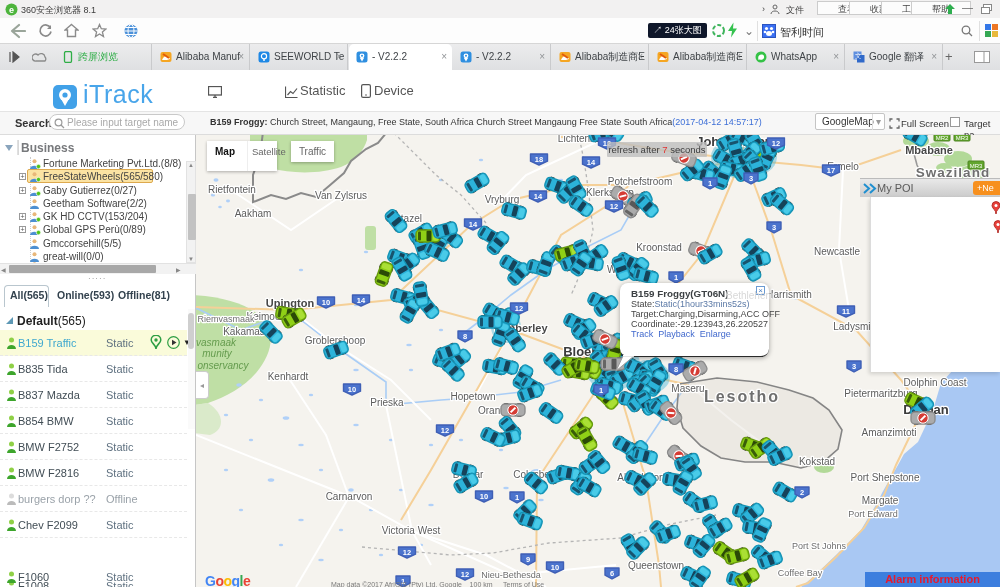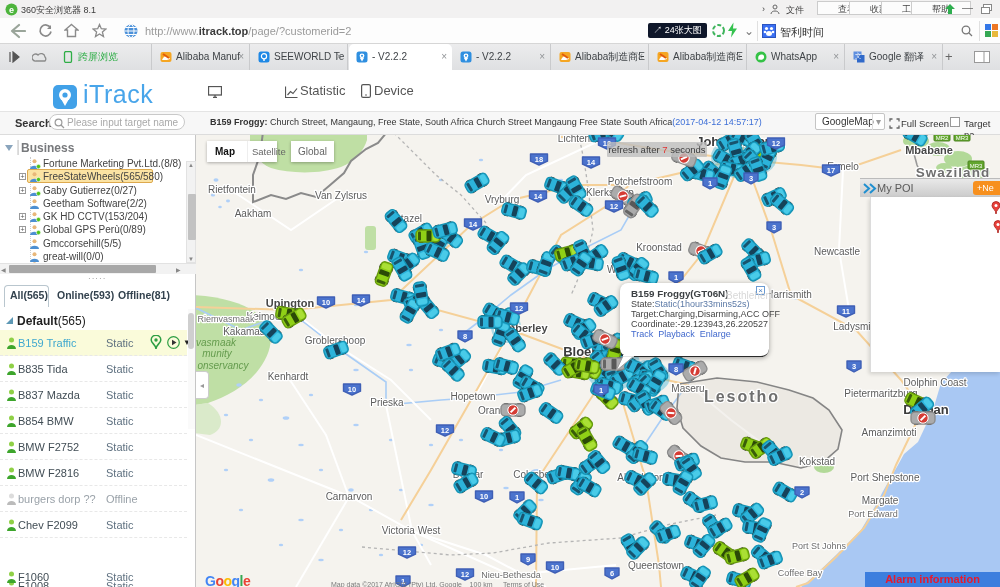--- a/index.html
+++ b/index.html
@@ -97,21 +97,20 @@
         <path d="M7.5,1.5 L14,7 L11.5,7 L11.5,13.5 L3.5,13.5 L3.5,7 L1,7 Z" fill="none" stroke="#8b8b8b" stroke-width="1.4"></path>
       </svg>
   <svg class="abs" style="left:92px;top:5px" width="15" height="15">
         <path d="M7.5,1.5 L9.3,5.7 L13.9,6 L10.4,9 L11.5,13.5 L7.5,11 L3.5,13.5 L4.6,9 L1.1,6 L5.7,5.7 Z" fill="none" stroke="#8b8b8b" stroke-width="1.3"></path>
       </svg>
   <svg class="abs" style="left:124px;top:6px" width="14" height="14">
         <circle cx="7" cy="7" r="6.5" fill="#4a90d9"></circle>
         <ellipse cx="7" cy="7" rx="3" ry="6.5" fill="none" stroke="#fff" stroke-width="1"></ellipse>
         <path d="M0.5,7 L13.5,7 M1.5,3.5 L12.5,3.5 M1.5,10.5 L12.5,10.5" stroke="#fff" stroke-width="1" fill="none"></path>
       </svg>
-  <div id="urltxt">http://www.<b>itrack.top</b>/page/?customerid=2</div>
   <div id="bigpic">↗ 24张大图</div>
   <svg class="abs" style="left:712px;top:6px" width="13" height="13">
         <circle cx="6.5" cy="6.5" r="5.5" fill="none" stroke="#3eb45c" stroke-width="2" stroke-dasharray="4 2"></circle>
       </svg>
   <svg class="abs" style="left:727px;top:4px" width="11" height="16">
         <path d="M6.5,0.5 L1,9 L5,9 L4,15.5 L10,6.5 L6,6.5 Z" fill="#35c24f"></path>
       </svg>
   <div class="abtn" style="left:744px;top:6px;color:#7a7a7a">⌄</div>
   <div id="sbox">
     <svg class="abs" style="left:4px;top:3px" width="14" height="14">
@@ -973,26 +972,26 @@
   <g transform="translate(766,2)">
           <rect x="-8" y="-4" width="16" height="8" rx="1" fill="#62a62e" stroke="#4c8420"></rect>
           <text x="0" y="2.5" text-anchor="middle" font-size="6" fill="#fff">MR3</text>
         </g>
   <g transform="translate(780,30)">
           <rect x="-8" y="-4" width="16" height="8" rx="1" fill="#62a62e" stroke="#4c8420"></rect>
           <text x="0" y="2.5" text-anchor="middle" font-size="6" fill="#fff">MR3</text>
         </g>
 </svg>
 
-<div class="mapbtn" style="left:11px;top:6px;width:70px;height:21px;line-height:21px;font-size:10px">
+<div class="mapbtn" style="left:11px;top:6px;width:70px;height:30px;line-height:21px;font-size:10px">
         <span style="font-weight:bold;color:#111;position:absolute;left:8px">Map</span>
         <span style="position:absolute;left:40px;top:0;bottom:0;border-left:1px solid #eee"></span>
         <span style="color:#666;position:absolute;left:45px;font-size:9.5px">Satellite</span>
       </div>
-<div class="mapbtn" style="left:95px;top:6px;width:43px;height:21px;line-height:21px;color:#666;font-size:10px">Global</div>
+<div class="mapbtn" style="left:95px;top:6px;width:43px;height:21px;line-height:21px;color:#666;font-size:10px">Traffic</div>
 <div id="refreshbox">refresh after <span style="color:#e03131">7</span> seconds</div>
 
 <div id="popup">
   <div style="margin-top:6px;font-weight:bold;color:#3c4043;font-size:9.8px">B159 Froggy(GT06N)</div>
   <div>State:<span style="color:#5b79a6">Static(1hour33mins52s)</span></div>
   <div>Target:Charging,Disarming,ACC OFF</div>
   <div>Coordinate:-29.123943,26.220527</div>
   <div style="color:#4169cd">Track&nbsp; Playback&nbsp; Enlarge</div>
   <div class="abs" style="right:4px;top:3px;width:9px;height:9px;border:1px solid #6b9bd2;color:#4a7fc1;font-size:8px;line-height:8px;text-align:center;margin:0">×</div>
   <svg class="abs" style="left:-6px;top:72px;margin:0" width="22" height="18">

